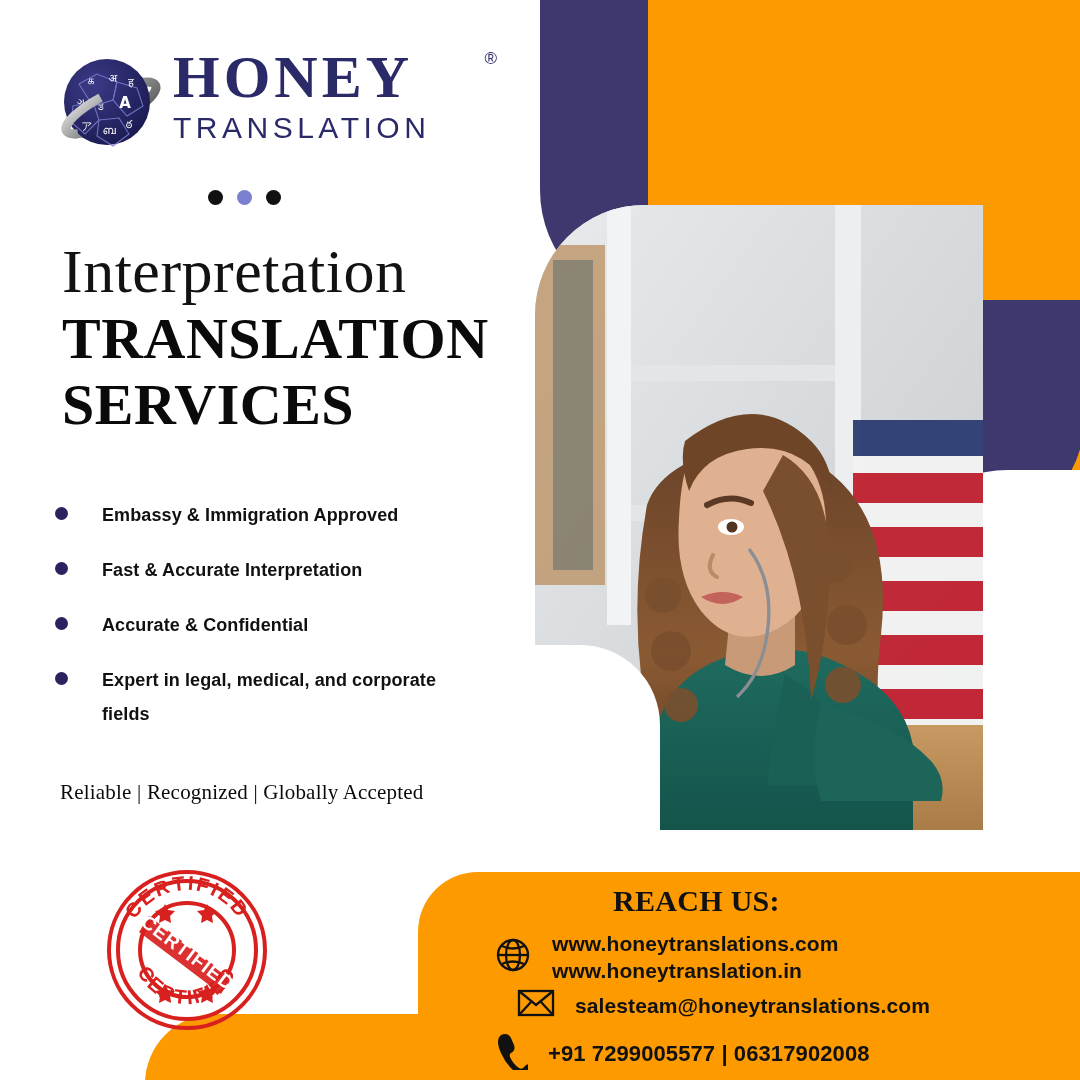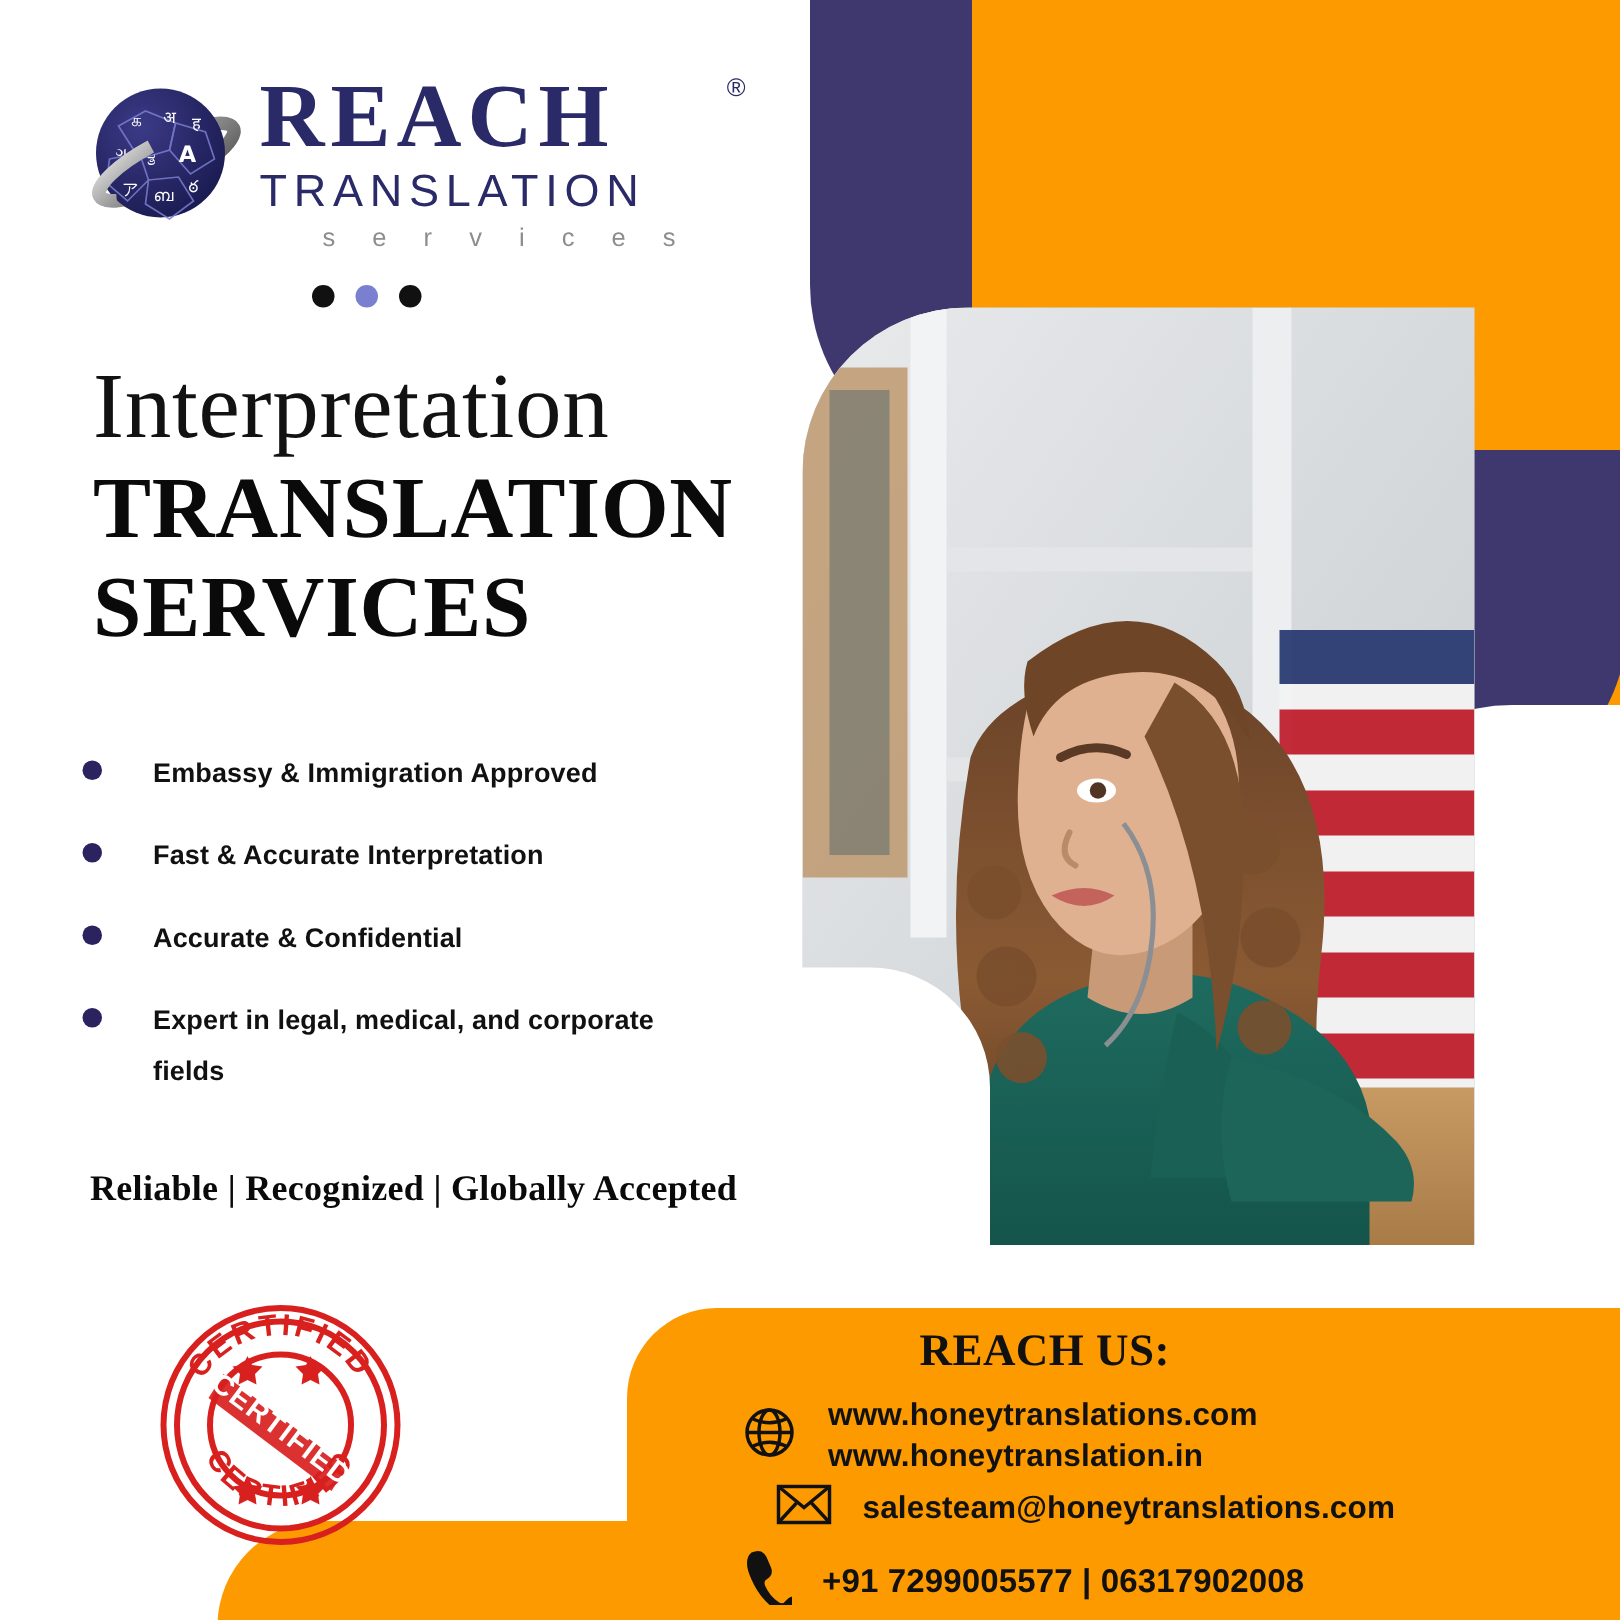--- a/index.html
+++ b/index.html
@@ -107,21 +107,21 @@
   }
   .b-text{
     font-family:"Liberation Sans", sans-serif;
     font-size:18px;font-weight:700;color:#111;line-height:34px;
     letter-spacing:0.1px;
   }
 
   .tagline{
     position:absolute;left:60px;top:780px;
     font-family:"Liberation Serif", serif;
-    font-size:24px;font-weight:700;color:#0a0a0a;letter-spacing:0.2px;
+    font-size:21px;font-weight:400;color:#0a0a0a;letter-spacing:0.2px;
   }
 
   
   .band-lower{
     position:absolute;left:145px;top:1014px;width:935px;height:80px;
     background:var(--orange);border-radius:70px 0 0 0;
   }
   .band-upper{
     position:absolute;left:418px;top:872px;width:662px;height:208px;
     background:var(--orange);border-radius:60px 0 0 0;
@@ -279,23 +279,22 @@
           <text x="46" y="60">ತ</text>
           <text x="70" y="58" font-size="15" font-weight="bold">A</text>
           <text x="32" y="80">ア</text>
           <text x="54" y="84">ബ</text>
           <text x="74" y="78">ఠ</text>
         </g>
         <ellipse cx="56" cy="58" rx="50" ry="14" fill="none" stroke="url(#ring)" stroke-width="9" transform="rotate(-27 56 58)" stroke-dasharray="62 200" stroke-dashoffset="-96"></ellipse>
       </svg>
     </div>
     <div class="logo-text">
-      <div class="logo-honey">REACH</div><span class="logo-reg">®</span>
+      <div class="logo-honey">HONEY</div><span class="logo-reg">®</span>
       <div class="logo-translation">TRANSLATION</div>
-      <div class="logo-services">s e r v i c e s</div>
     </div>
   </div>
 
   <div class="dots">
     <span class="dot"></span>
     <span class="dot mid"></span>
     <span class="dot"></span>
   </div>
 
   <div class="head-script">Interpretation</div>

